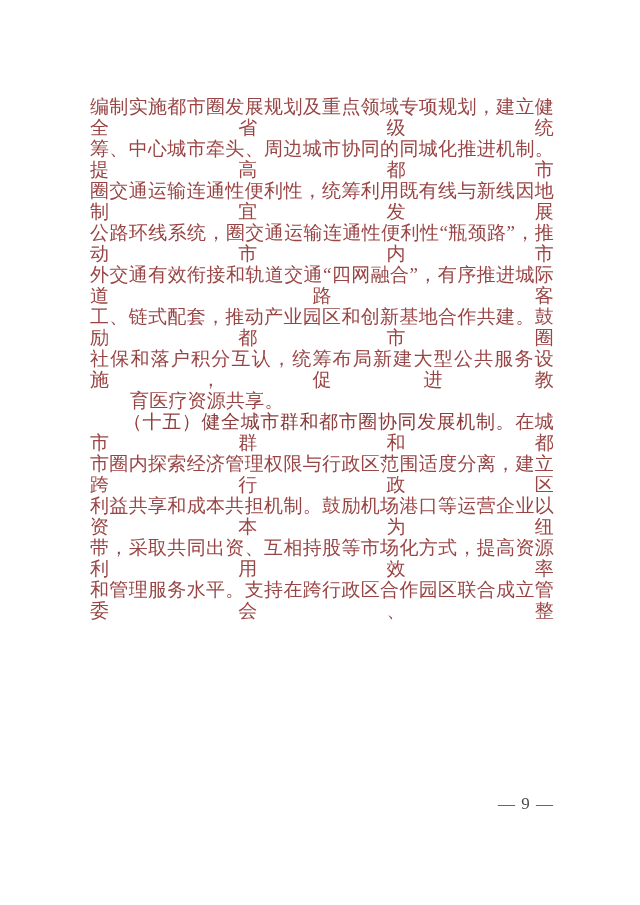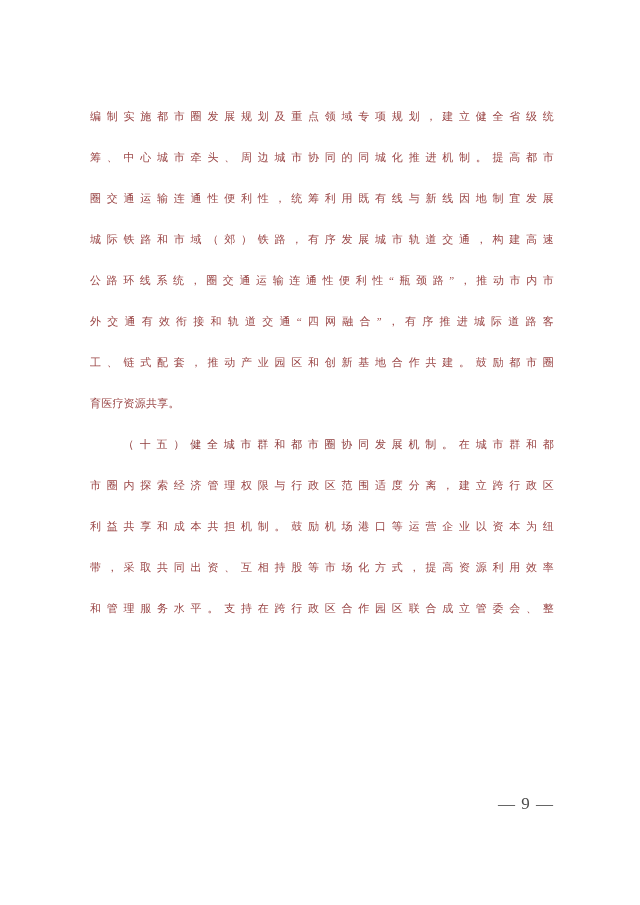--- a/index.html
+++ b/index.html
@@ -21,30 +21,31 @@
     font-family: "Liberation Serif", "DejaVu Serif", serif;
     overflow: hidden;
   }
   .textblock {
     position: absolute;
     left: 90px;
     top: 96px;
     width: 464px;
   }
   .line {
-    font-size: 11px;
-    line-height: 41px;
+    font-size: 19px;
+    line-height: 21px;
     color: var(--text-color);
     text-align: justify;
     text-align-last: justify;
     text-justify: inter-character;
     letter-spacing: 0.2px;
   }
   .line.lastline {
     text-align-last: left;
+    margin-left: 40px;
   }
   .line.indent {
     text-indent: 33px;
   }
   .bold {
     font-weight: normal;
     color: var(--heading-color);
   }
   .pagenum {
     position: absolute;
@@ -58,24 +59,24 @@
 </style>
 </head>
 <body>
 
 <div class="page">
   <div class="textblock">
 
     <div class="line">编制实施都市圈发展规划及重点领域专项规划，建立健全省级统</div>
     <div class="line">筹、中心城市牵头、周边城市协同的同城化推进机制。提高都市</div>
     <div class="line">圈交通运输连通性便利性，统筹利用既有线与新线因地制宜发展</div>
-    <div class="line">城际铁路和市域（郊）铁路，有序发展城市轨道交通，构建高速</div>
     <div class="line">公路环线系统，圈交通运输连通性便利性“瓶颈路”，推动市内市</div>
     <div class="line">外交通有效衔接和轨道交通“四网融合”，有序推进城际道路客</div>
     <div class="line">工、链式配套，推动产业园区和创新基地合作共建。鼓励都市圈</div>
+    <div class="line">社保和落户积分互认，统筹布局新建大型公共服务设施，促进教</div>
     <div class="line lastline">育医疗资源共享。</div>
 
     <div class="line indent"><span class="bold">（十五）健全城市群和都市圈协同发展机制。</span><span>在城市群和都</span></div>
 
     <div class="line">市圈内探索经济管理权限与行政区范围适度分离，建立跨行政区</div>
     <div class="line">利益共享和成本共担机制。鼓励机场港口等运营企业以资本为纽</div>
     <div class="line">带，采取共同出资、互相持股等市场化方式，提高资源利用效率</div>
     <div class="line">和管理服务水平。支持在跨行政区合作园区联合成立管委会、整</div>
 
   </div>

